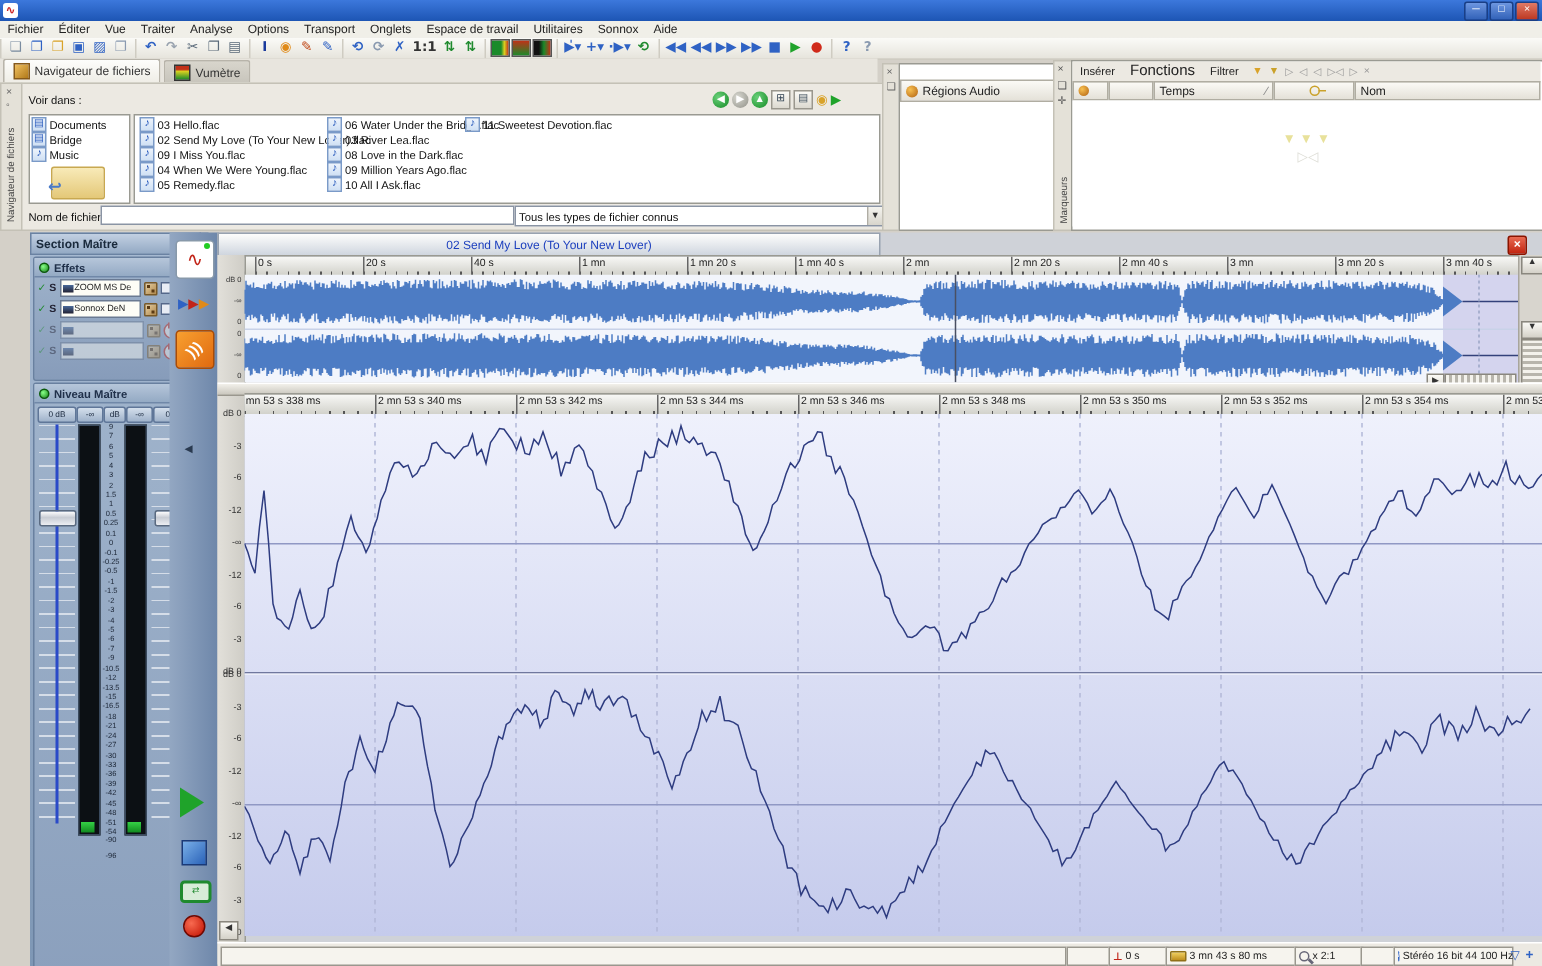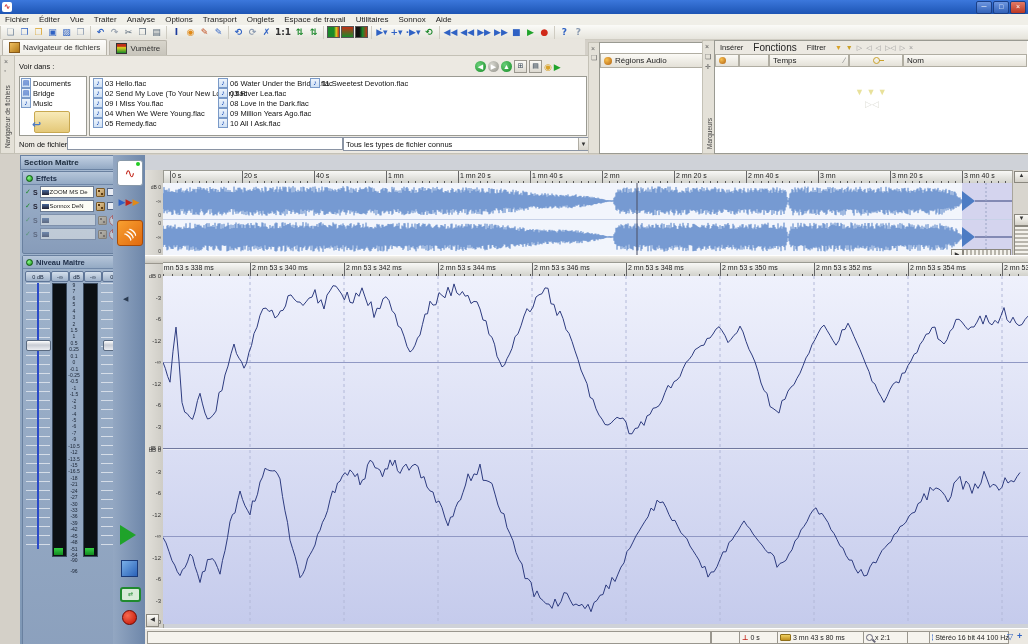--- a/index.html
+++ b/index.html
@@ -512,20 +512,24 @@
       <span style="color:#fff;font-weight:bold;font-size:10px;transform:rotate(-45deg)">)))</span>
     </div>
     <span class="abs" style="left:10px;top:140px;font-size:7px;color:#2a3a50">◀</span>
     <div class="abs" style="left:7px;top:370px;width:0;height:0;border-left:16px solid #1fa32a;border-top:10px solid transparent;border-bottom:10px solid transparent"></div>
     <div class="abs" style="left:8px;top:405px;width:15px;height:15px;background:linear-gradient(135deg,#7ab0e8,#2a62b8);border:1px solid #1a3a78"></div>
     <div class="abs" style="left:7px;top:432px;width:17px;height:11px;border:2px solid #1f8a2e;border-radius:3px;background:#d8ecd8;color:#1f8a2e;font-size:6px;text-align:center;line-height:10px">⇄</div>
     <div class="abs" style="left:9px;top:455px;width:13px;height:13px;border-radius:50%;background:radial-gradient(circle at 35% 35%,#f86a50,#c01000);border:1px solid #700800"></div>
   </div>
 
   <div id="docarea" class="abs">
+    <div id="doctab">
+      <span>02 Send My Love (To Your New Lover)</span>
+      <span class="closebox">×</span>
+    </div>
 
     <div class="ruler abs" id="ovruler" style="left:18px;top:15px;width:849px;height:13px">
         <div class="rticks" style="background: repeating-linear-gradient(90deg, rgb(85, 85, 85) 0px, rgb(85, 85, 85) 1px, transparent 1px, transparent 7.2px);"></div>
         <span class="rlabel" style="left: 9px; font-size: 7px;">0 s</span>
         <span style="position: absolute; left: 7px; top: 0px; width: 1px; height: 100%; background: rgb(102, 102, 102);"></span>
         <span class="rlabel" style="left: 81px; font-size: 7px;">20 s</span>
         <span style="position: absolute; left: 79px; top: 0px; width: 1px; height: 100%; background: rgb(102, 102, 102);"></span>
         <span class="rlabel" style="left: 153px; font-size: 7px;">40 s</span>
         <span style="position: absolute; left: 151px; top: 0px; width: 1px; height: 100%; background: rgb(102, 102, 102);"></span>
         <span class="rlabel" style="left: 225px; font-size: 7px;">1 mn</span>

